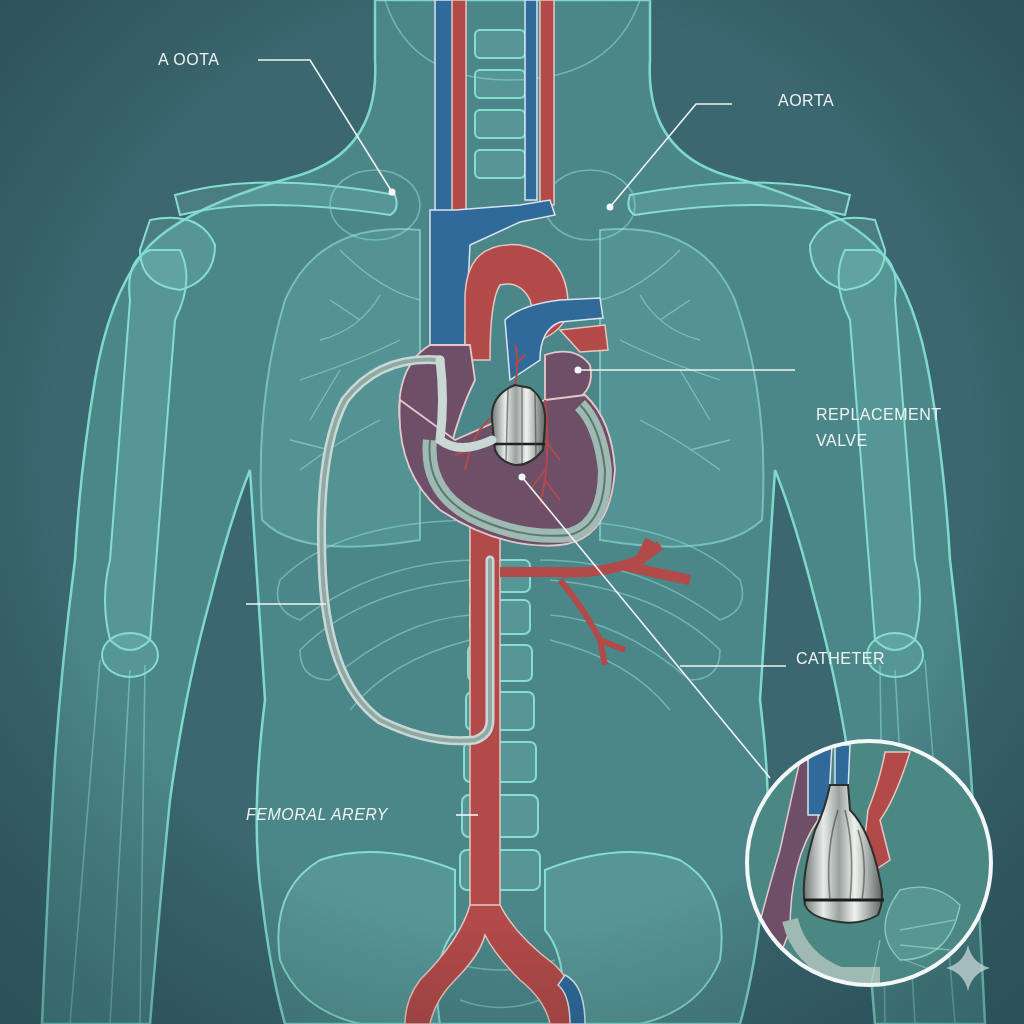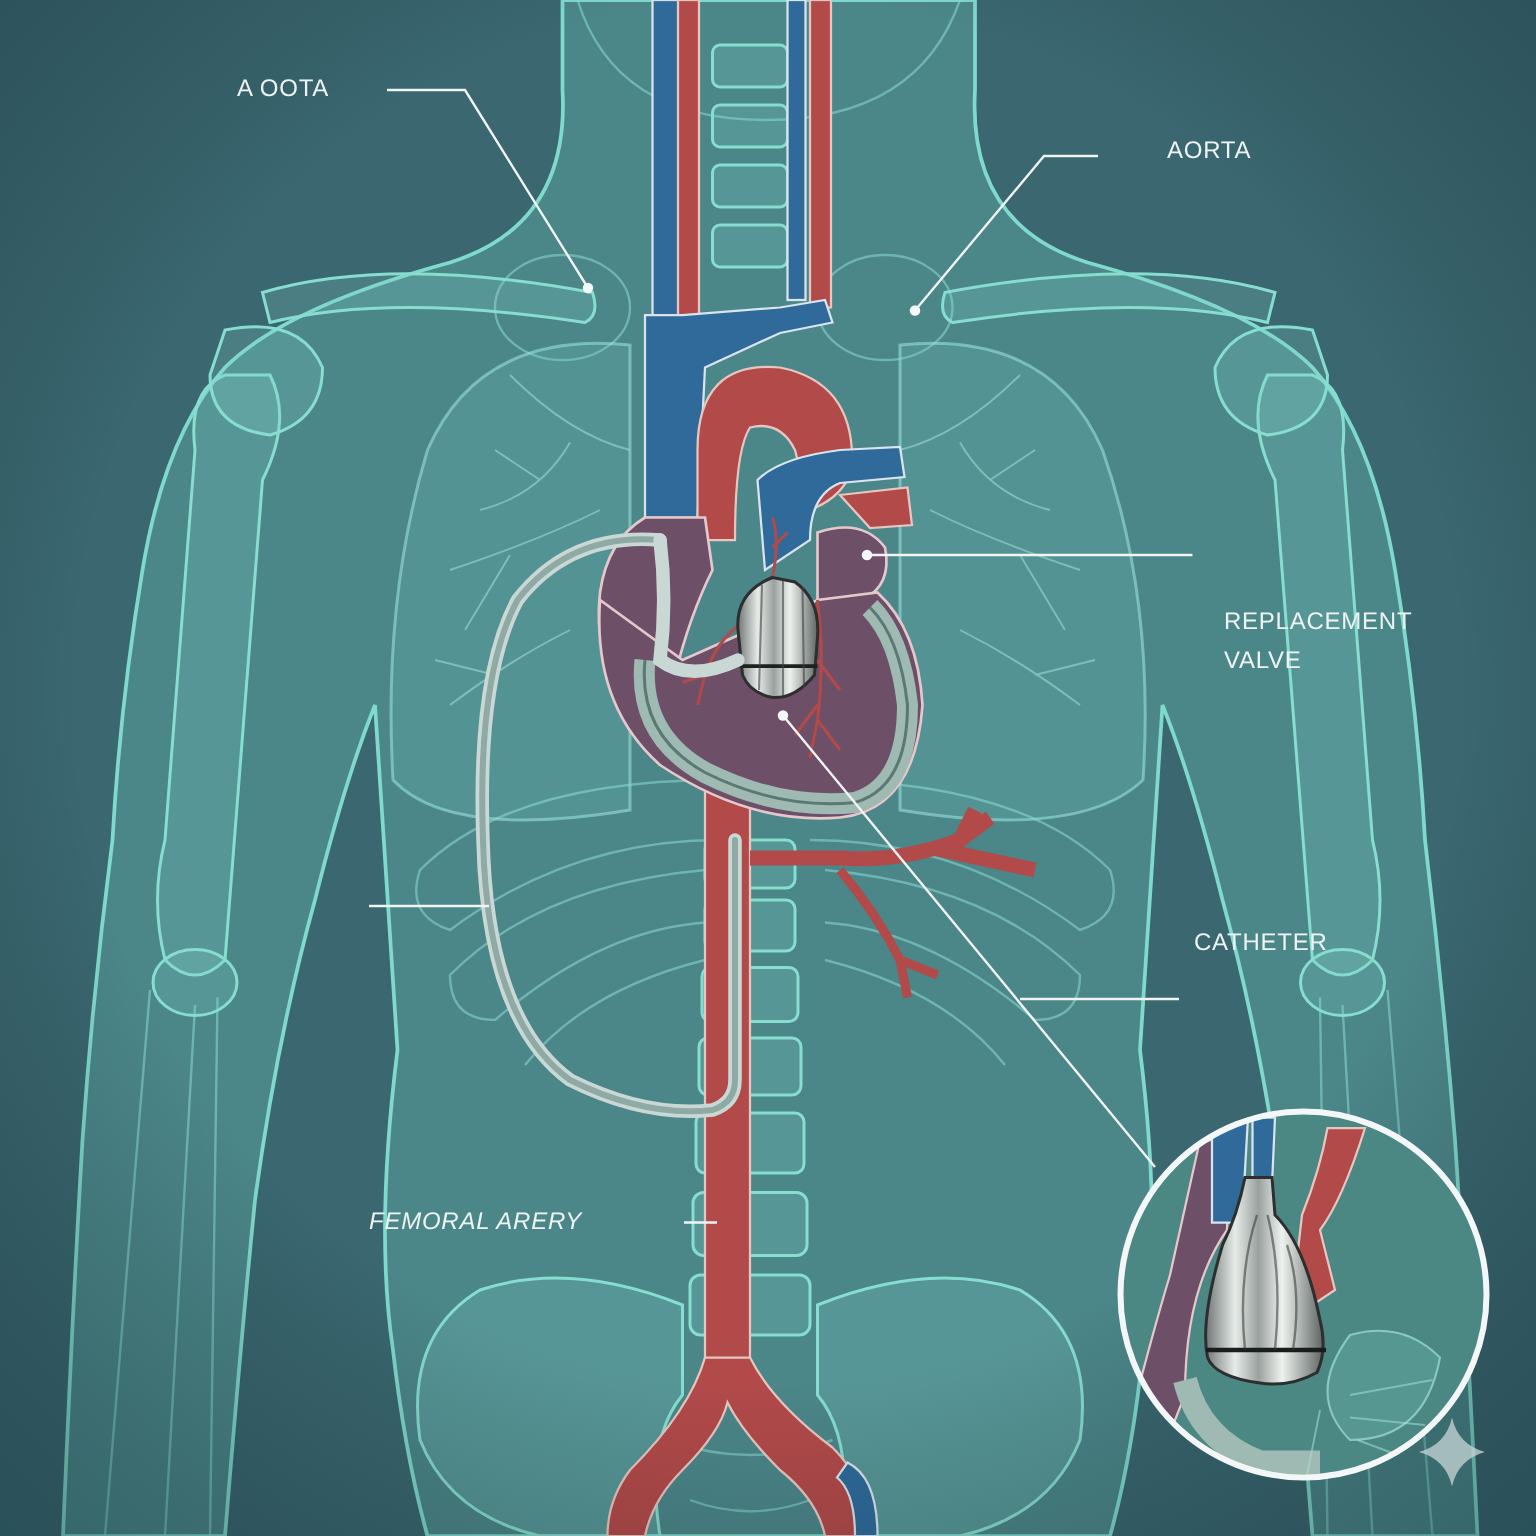--- a/index.html
+++ b/index.html
@@ -194,15 +194,15 @@
         <path d="M456,815 L478,815" class="leader"></path>
         <path d="M522,477 L770,778" class="leader"></path>
         <circle cx="522" cy="477" r="3.5" class="leader-dot"></circle>
       </g>
   </svg>
 
   <div class="label" style="left:158px; top:47px;">A OOTA</div>
   <div class="label" style="left:743px; top:88px;margin-left:35px;">AORTA</div>
   <div class="label" style="left:816px; top:370px;margin-top:32px;">REPLACEMENT
 VALVE</div>
-  <div class="label" style="left:796px; top:616px;">CATHETER</div>
+  <div class="label" style="left:796px; top:646px;">CATHETER</div>
   <div class="label" style="left:246px; top:802px;font-style:italic;">FEMORAL ARERY</div>
 </div>
 
 </body></html>

